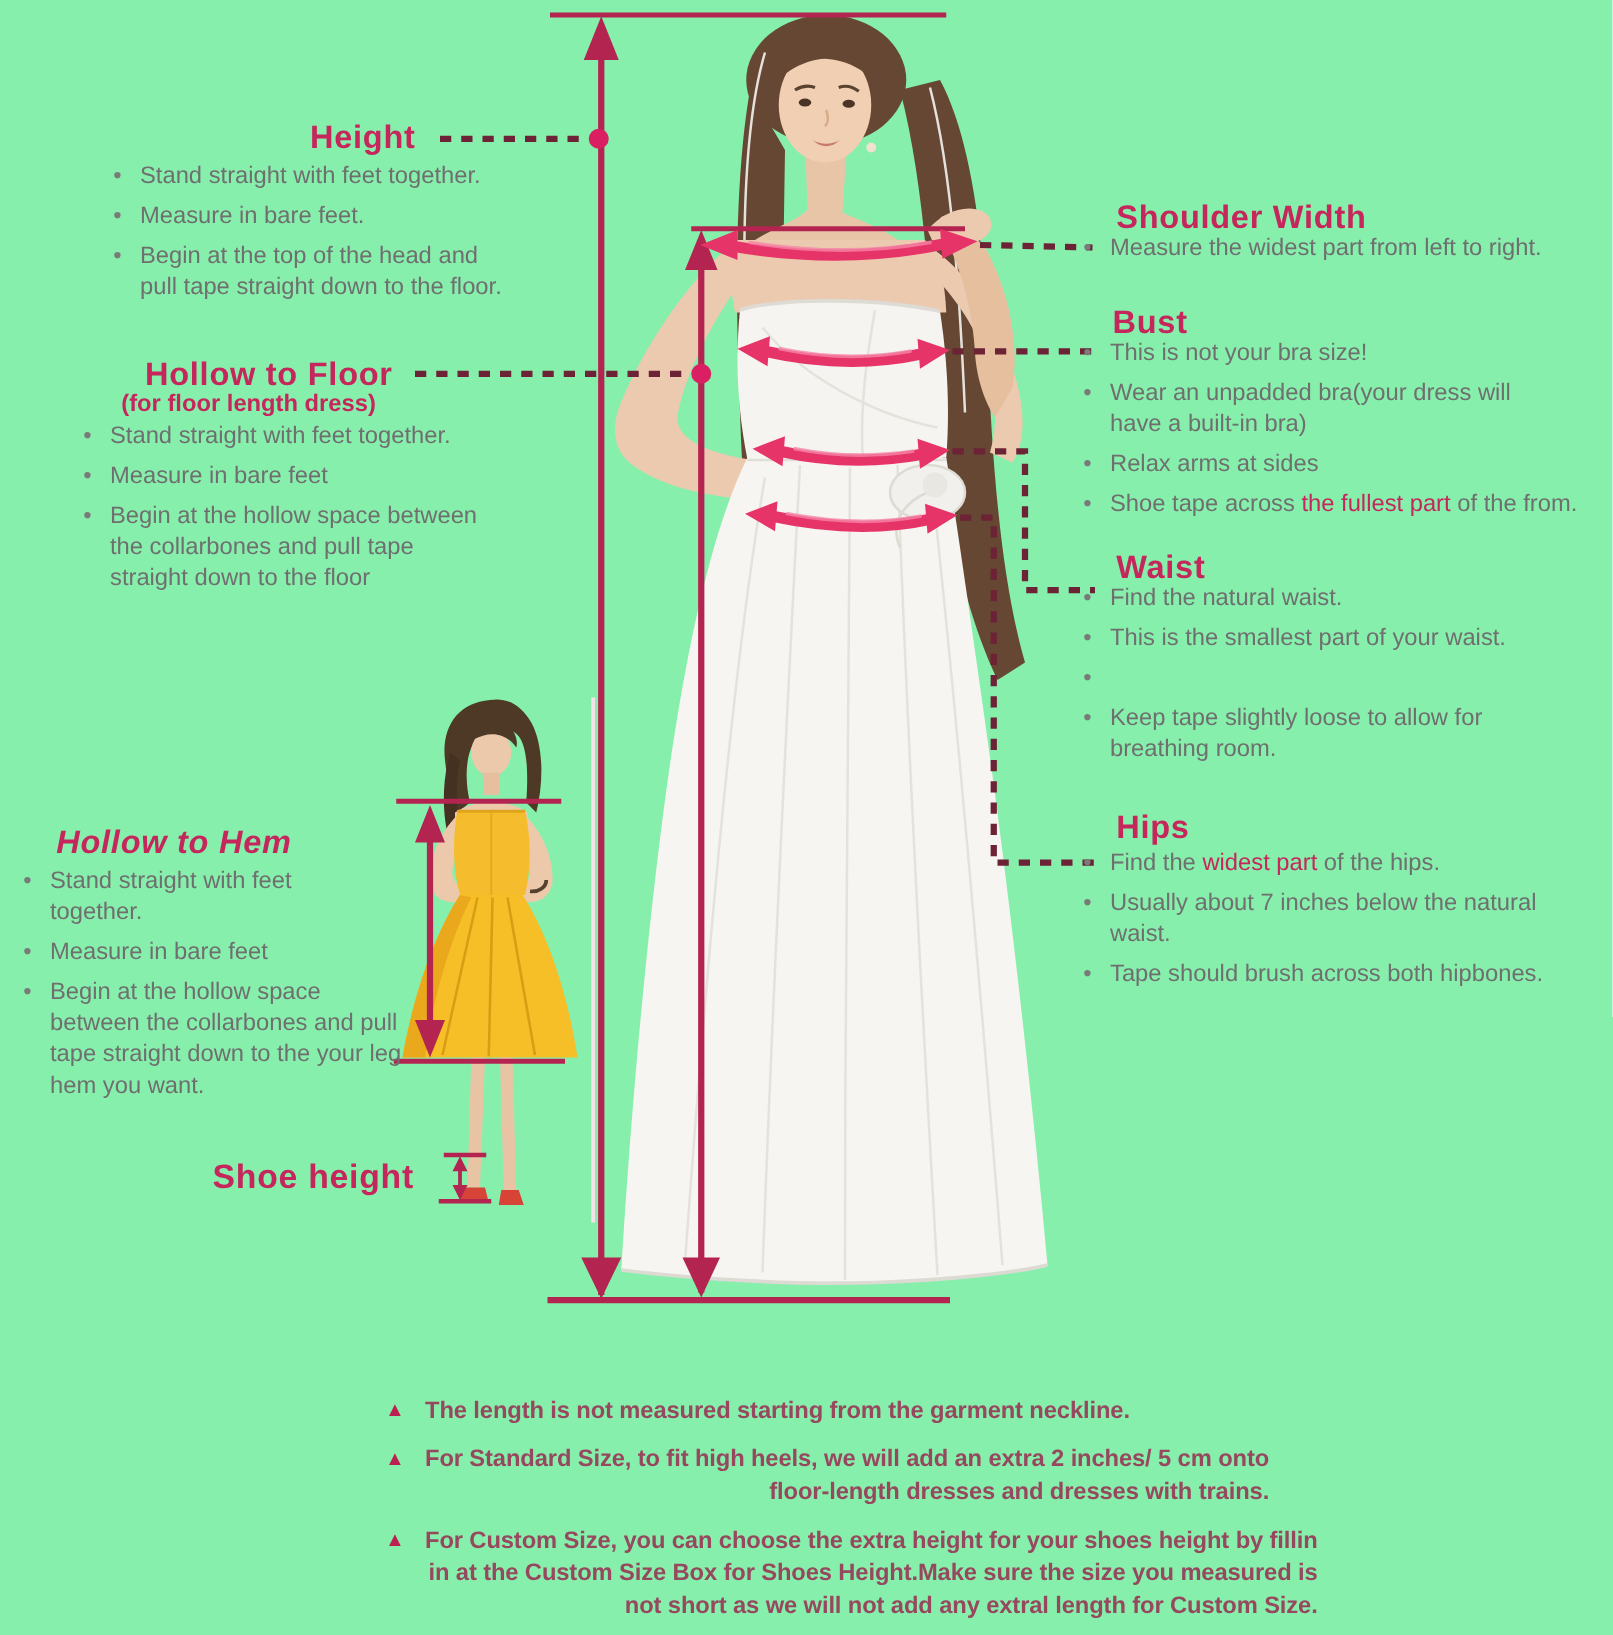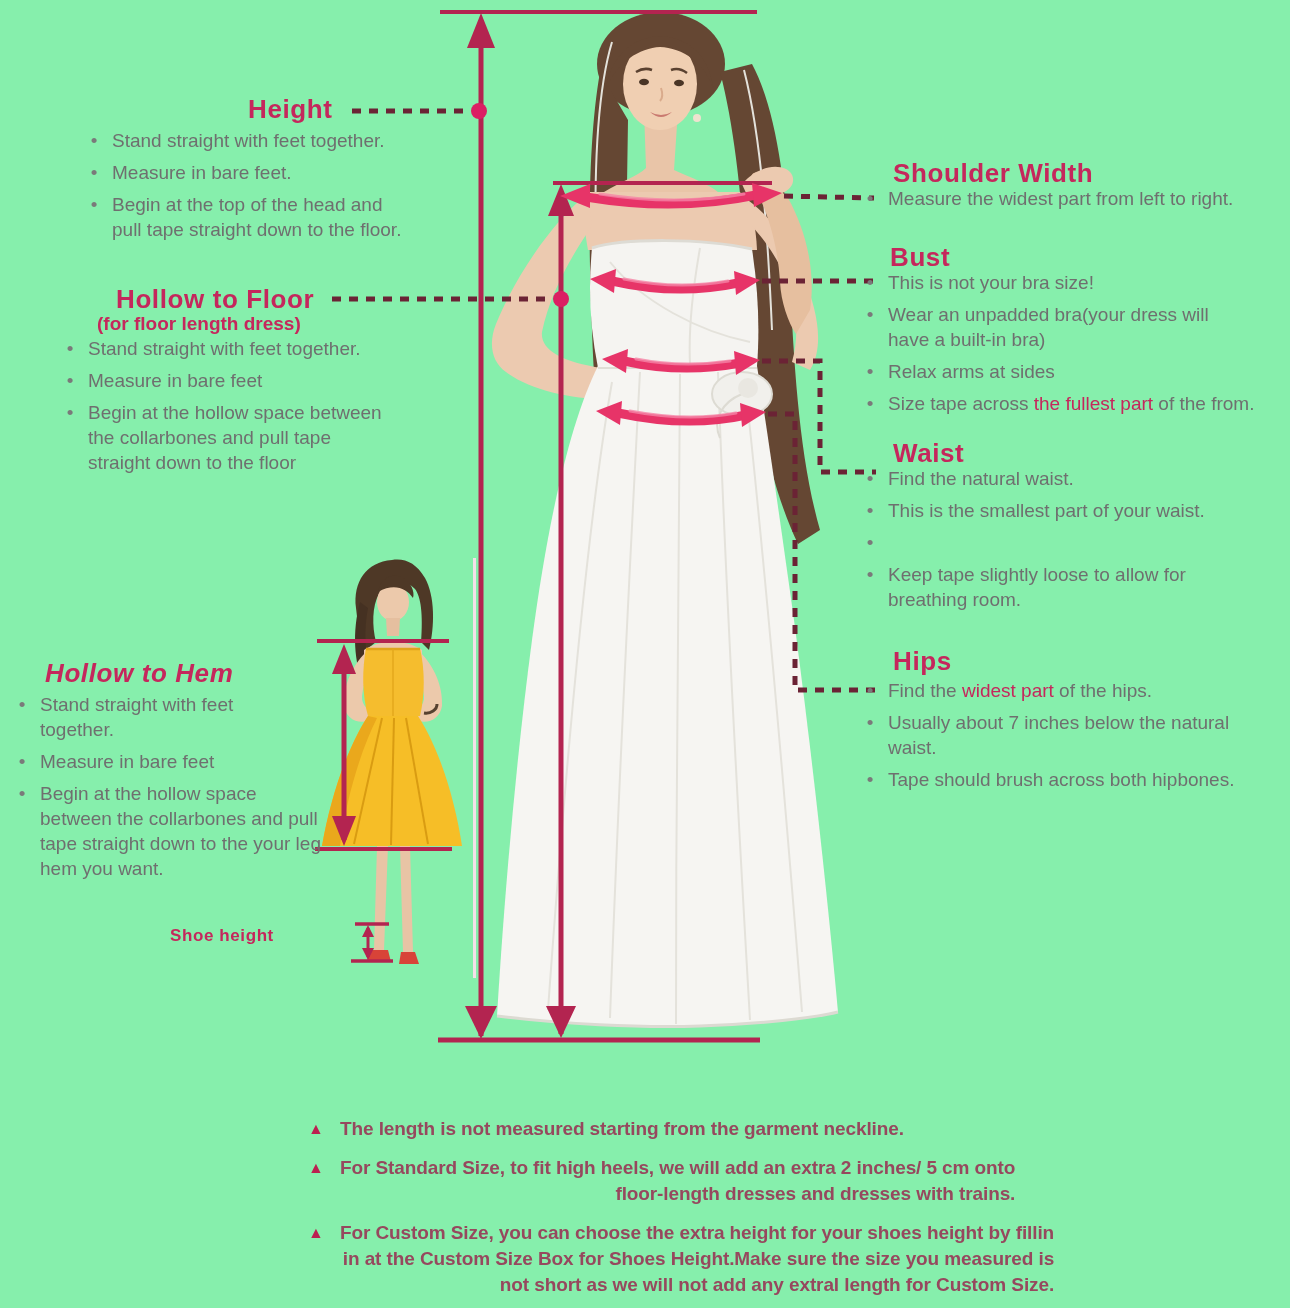--- a/index.html
+++ b/index.html
@@ -252,21 +252,21 @@
       </div>
       <div class="bullet">
         <span class="marker">•</span>
         <span class="btext"><span>Begin at the hollow space
 between the collarbones and pull
 tape straight down to the your leg
 hem  you want.</span></span>
       </div>
     </div>
 
-  <div class="sec-title" style="left:170px;top:926px;font-size:17px;">Shoe height</div>
+  <div class="sec-title" style="left:170px;top:926px;font-size:27px;">Shoe height</div>
 
   <div class="sec-title" style="left:893px;top:158px;">Shoulder Width</div>
   <div class="blist" style="left:862px;top:186px;width:420px;">
       <div class="bullet">
         <span class="marker">•</span>
         <span class="btext"><span>Measure the widest part from left to right.</span></span>
       </div>
     </div>
 
   <div class="sec-title" style="left:890px;top:242px;">Bust</div>
@@ -279,21 +279,21 @@
         <span class="marker">•</span>
         <span class="btext"><span>Wear an unpadded bra(your dress will
 have a built-in bra)</span></span>
       </div>
       <div class="bullet">
         <span class="marker">•</span>
         <span class="btext"><span>Relax arms at sides</span></span>
       </div>
       <div class="bullet">
         <span class="marker">•</span>
-        <span class="btext"><span>Size tape across </span><span class="hl">the fullest part</span><span> of the from.</span></span>
+        <span class="btext"><span>Shoe tape across </span><span class="hl">the fullest part</span><span> of the from.</span></span>
       </div>
     </div>
 
   <div class="sec-title" style="left:893px;top:438px;">Waist</div>
   <div class="blist" style="left:862px;top:466px;width:430px;">
       <div class="bullet">
         <span class="marker">•</span>
         <span class="btext"><span>Find the natural waist.</span></span>
       </div>
       <div class="bullet">

